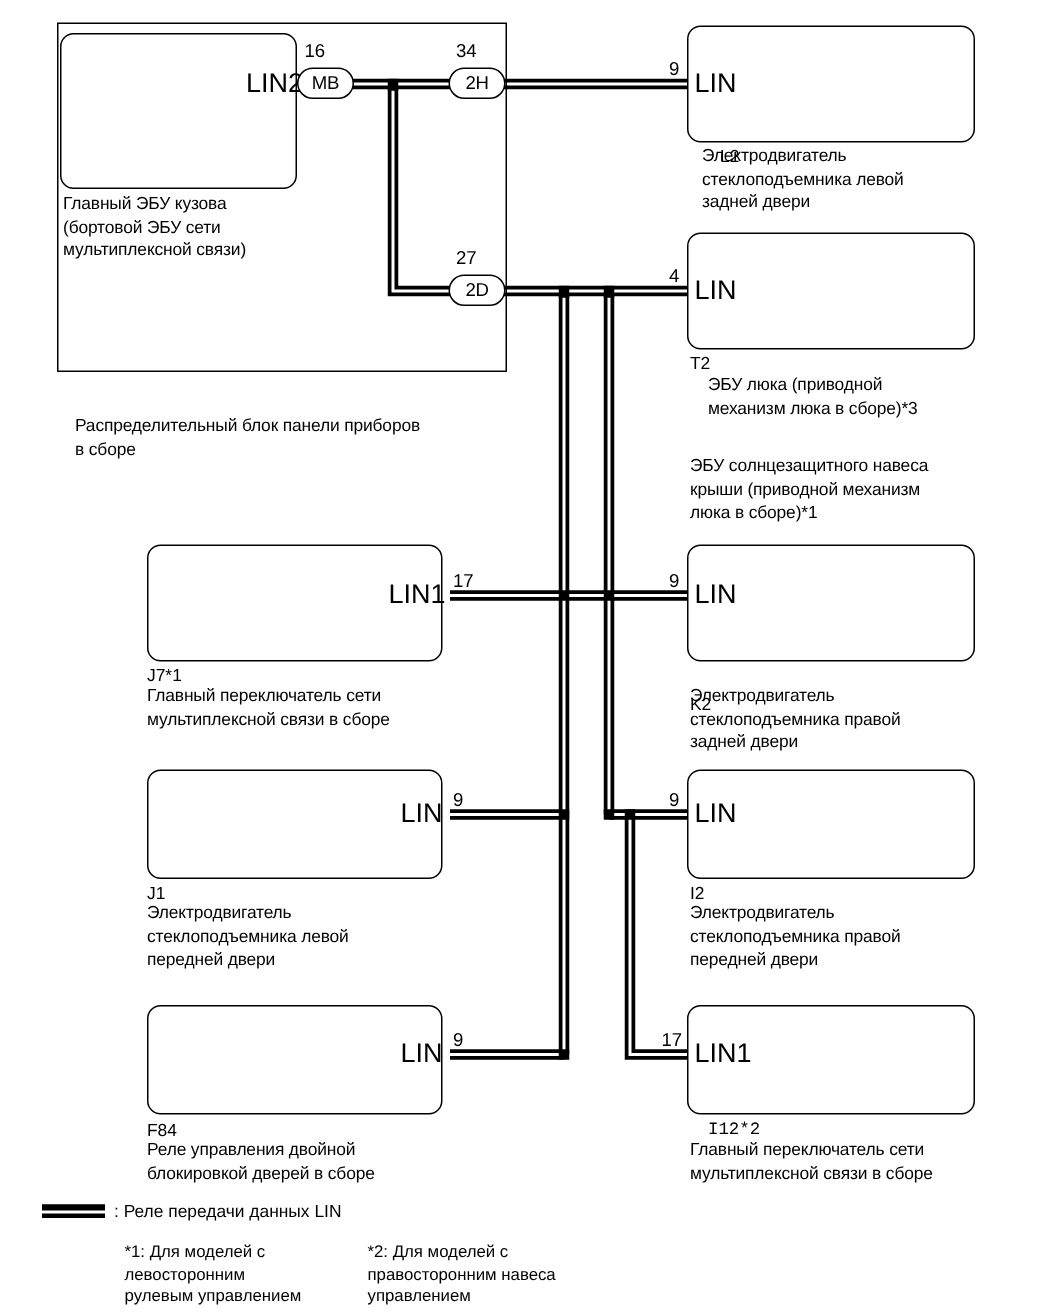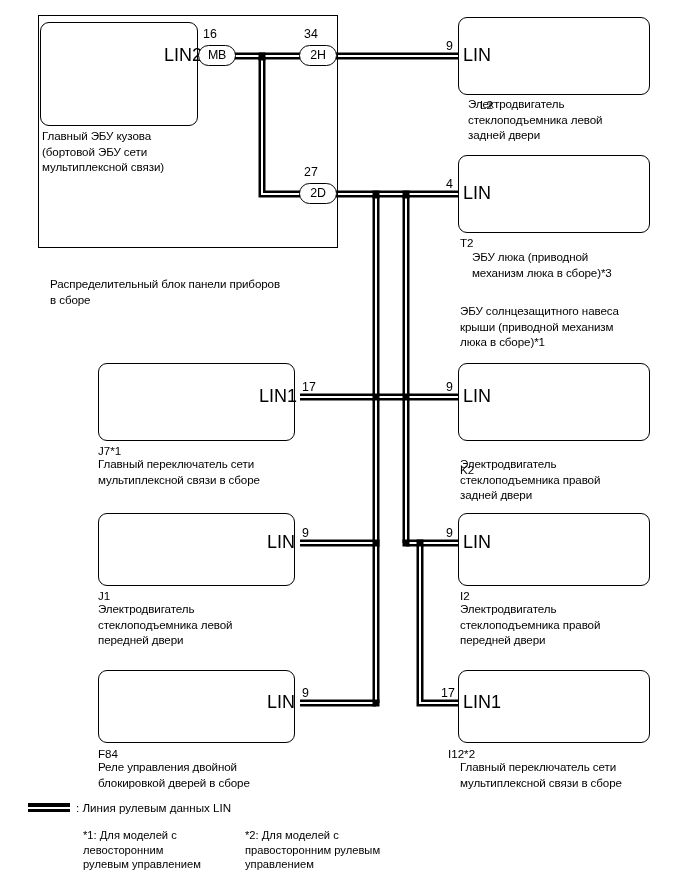--- a/index.html
+++ b/index.html
@@ -233,36 +233,36 @@
   <div class="box" style="left:98px; top:670px; width:197px; height:73px;"></div>
   <div class="pin-num" style="left:302px; top:687px;">9</div>
   <div class="pin-label" style="left:267px; top:696px;">LIN</div>
   <div class="ref" style="left:98px; top:747px;">F84</div>
   <div class="cap" style="left:98px; top:759px; width:230px;">Реле управления двойной
 блокировкой дверей в сборе</div>
 
   <div class="box" style="left:458px; top:670px; width:192px; height:73px;"></div>
   <div class="pin-num" style="left:441px; top:687px;">17</div>
   <div class="pin-label" style="left:463px; top:696px;">LIN1</div>
-  <div class="ref" style="left:448px; top:747px;">I12*2</div>
+  <div class="ref" style="left:472px; top:747px;font-family:Liberation Mono, monospace;">I12*2</div>
   <div class="cap" style="left:460px; top:759px; width:235px;">Главный переключатель сети
 мультиплексной связи в сборе</div>
 
   <div class="conn" style="left:198px; top:45px;">MB</div>
   <div class="pin-num" style="left:203px; top:28px;">16</div>
 
   <div class="conn" style="left:299px; top:45px;">2H</div>
   <div class="pin-num" style="left:304px; top:28px;">34</div>
 
   <div class="conn" style="left:299px; top:183px;">2D</div>
   <div class="pin-num" style="left:304px; top:166px;">27</div>
 
   <div class="legend-swatch" style="left:28px; top:803px;"></div>
-  <div class="legend-text" style="left:76px; top:801px;">: Линия рулевым данных LIN</div>
+  <div class="legend-text" style="left:76px; top:801px;">: Реле передачи данных LIN</div>
 
   <div class="note" style="left:83px; top:828px; width:150px;">*1: Для моделей с
 левосторонним
 рулевым управлением</div>
   <div class="note" style="left:245px; top:828px; width:160px;">*2: Для моделей с
-правосторонним рулевым
+правосторонним навеса
 управлением</div>
 
 </div>
 
 </body></html>

